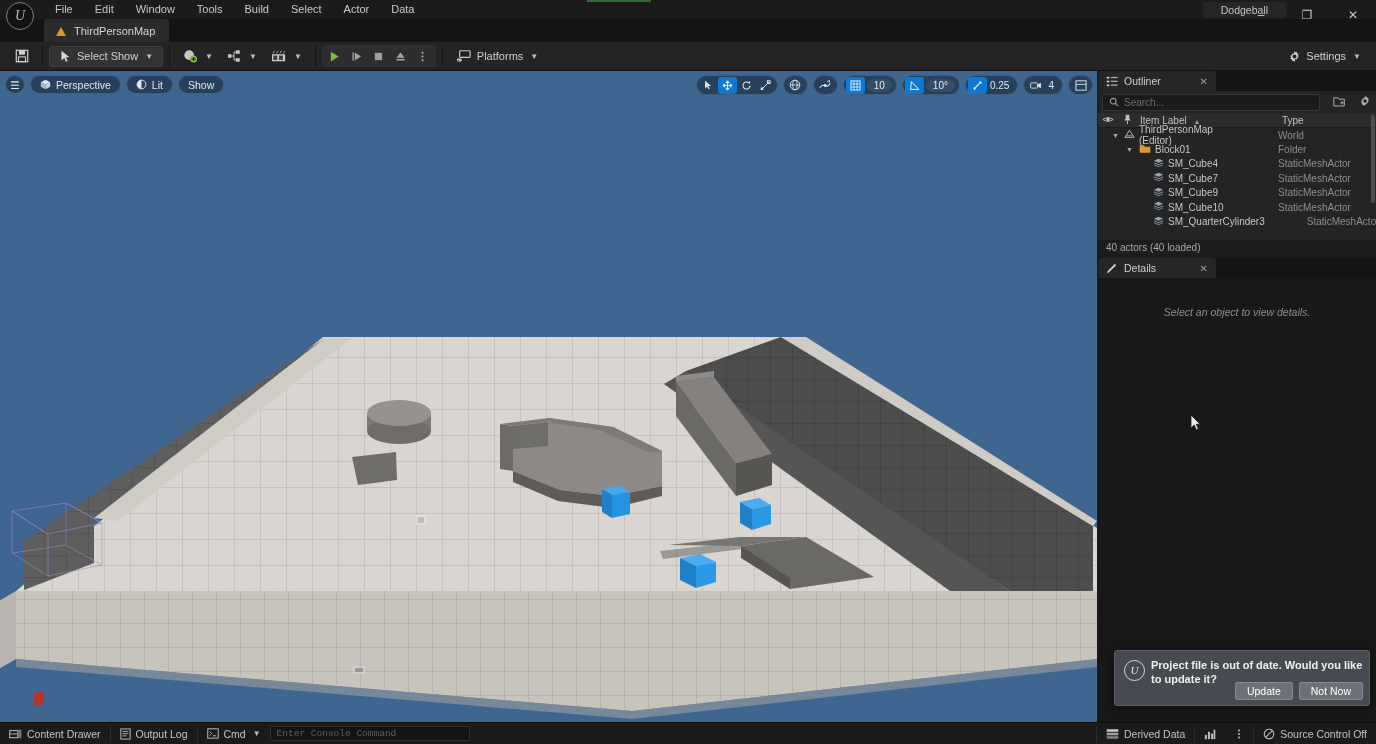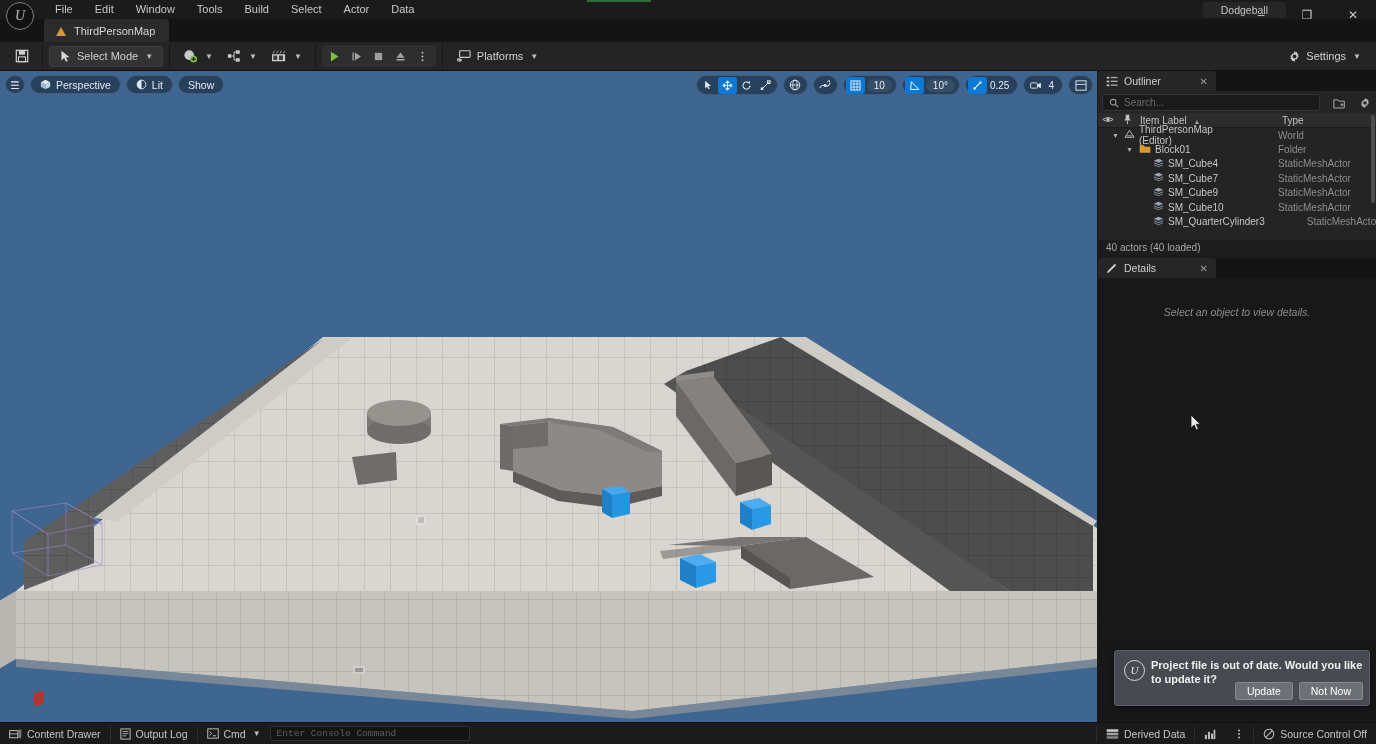--- a/index.html
+++ b/index.html
@@ -61,21 +61,21 @@
     letter-spacing:.5px;opacity:.93;font-family:"Liberation Sans",sans-serif;}
   #cursor-arrow{position:absolute;left:1190px;top:414px;width:12px;height:17px;z-index:60;}
 
   
   #rightcol{position:absolute;left:1098px;top:71px;width:224px;height:651px;background:#1b1b1b;}
   .panel-tabrow{height:20px;background:#141414;display:flex;align-items:flex-end;}
   .panel-tab{height:20px;background:#262626;display:flex;align-items:center;gap:6px;padding:0 8px;
     color:#cfcfcf;font-size:10.5px;min-width:118px;border-top-left-radius:3px;border-top-right-radius:3px;}
   .panel-tab .x{margin-left:auto;color:#9a9a9a;font-size:10px;padding-left:10px;}
   #outliner{position:absolute;left:0;top:0;width:278px;height:184px;background:#242424;}
-  #searchrow{height:22px;display:flex;align-items:flex-end;padding:2px 4px;gap:12px;background:#242424;}
+  #searchrow{height:22px;display:flex;align-items:center;padding:2px 4px;gap:12px;background:#242424;}
   #search-box{flex:1;height:17px;background:#1a1a1a;border:1px solid #343434;border-radius:2px;
     display:flex;align-items:center;gap:5px;padding:0 6px;}
   #search-box .ph{color:#6d6d6d;font-size:10px;}
   .mini-ico{color:#b5b5b5;font-size:11px;width:14px;text-align:center;}
   #col-head{height:15px;background:#2c2c2c;display:flex;align-items:center;color:#c2c2c2;font-size:10px;
     border-bottom:1px solid #1d1d1d;}
   #col-head .c-eye{width:20px;text-align:center;}
   #col-head .c-pin{width:18px;text-align:center;}
   #col-head .c-label{flex:1;padding-left:4px;}
   #col-head .c-type{width:100px;padding-left:6px;}
@@ -157,21 +157,21 @@
       <rect x="4" y="9" width="8" height="5.5" fill="none" stroke="#cfcfcf" stroke-width="1.2"></rect>
     </svg>
   </div>
 
   <div class="tb-sep"></div>
 
   <div class="tb-btn" id="select-mode">
     <svg width="13" height="13" viewBox="0 0 16 16">
       <path d="M3 1 L3 13 L6.4 9.8 L8.6 14.4 L10.7 13.4 L8.5 9 L13 9 Z" fill="#d8d8d8"></path>
     </svg>
-    <span>Select Mode</span>
+    <span>Select Show</span>
     <span class="caret">▼</span>
   </div>
 
   <div class="tb-sep"></div>
 
   <div class="tb-btn">
     <svg width="15" height="14" viewBox="0 0 17 16">
       <circle cx="7" cy="7" r="5.5" fill="#c9c9c9"></circle>
       <circle cx="12" cy="11.5" r="4" fill="#7bc043"></circle>
       <path d="M12 9.2v4.6M9.7 11.5h4.6" stroke="#1d1d1d" stroke-width="1.3"></path>

